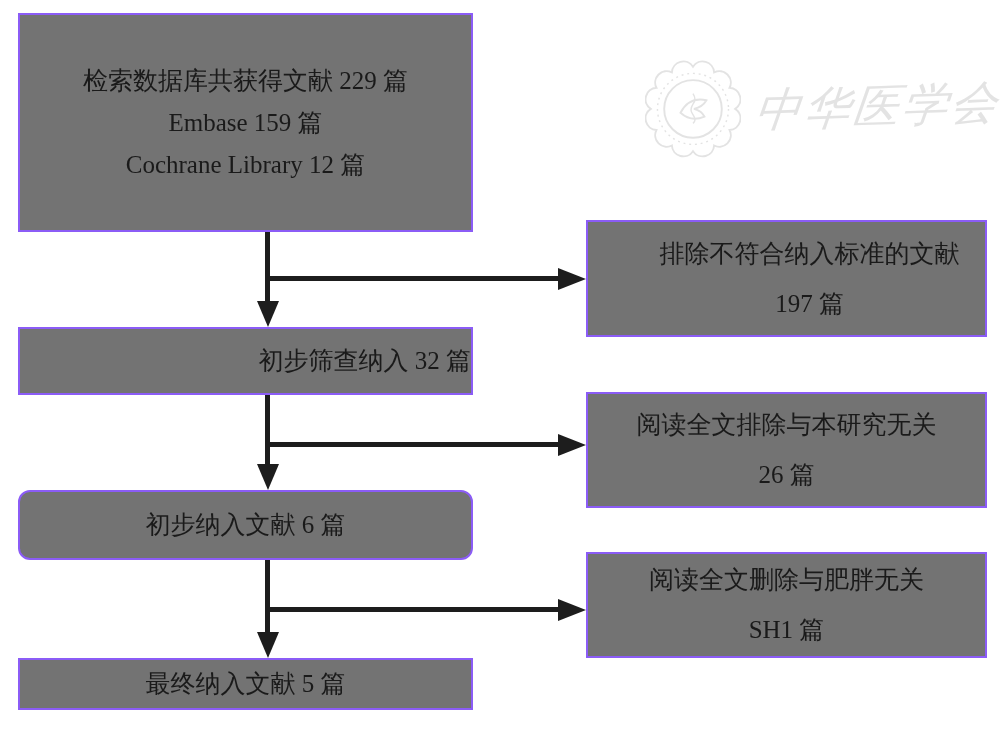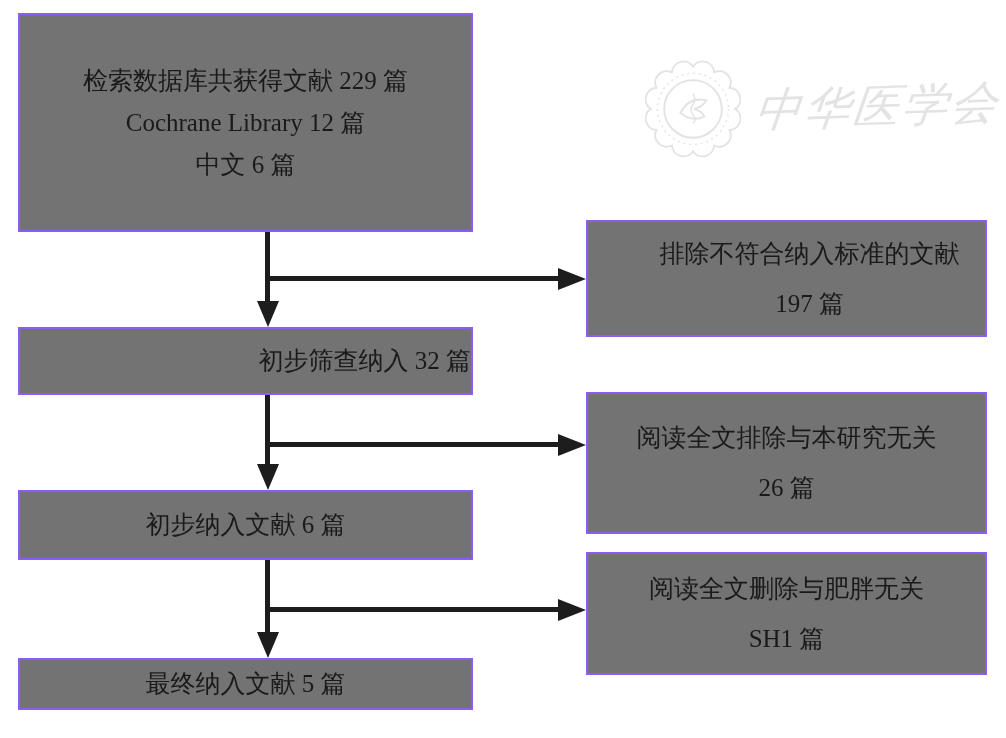--- a/index.html
+++ b/index.html
@@ -28,26 +28,26 @@
     align-items: center;
     text-align: center;
     box-sizing: border-box;
     font-size: 25px;
     line-height: 42px;
   }
   .box .line { white-space: nowrap; }
 
   #box-search  { left: 18px;  top: 13px;  width: 455px; height: 219px; }
   #box-screen  { left: 18px;  top: 327px; width: 455px; height: 68px; align-items: flex-end; }
-  #box-prelim  { left: 18px;  top: 490px; width: 455px; height: 70px; }
+  #box-prelim  { left: 18px;  top: 490px; width: 455px; height: 70px; border-radius: 12px; }
   #box-final   { left: 18px;  top: 658px; width: 455px; height: 52px; }
 
   #box-excl1   { left: 586px; top: 220px; width: 401px; height: 117px; line-height: 50px; padding-left: 46px; }
-  #box-excl2   { left: 586px; top: 392px; width: 401px; height: 142px; line-height: 50px; }
-  #box-excl3   { left: 586px; top: 552px; width: 401px; height: 123px; line-height: 50px; }
+  #box-excl2   { left: 586px; top: 392px; width: 401px; height: 116px; line-height: 50px; }
+  #box-excl3   { left: 586px; top: 552px; width: 401px; height: 106px; line-height: 50px; }
 
   
   .shaft-v {
     position: absolute;
     width: 5px;
     background: #1d1d1d;
   }
   .shaft-h {
     position: absolute;
     height: 5px;
@@ -120,22 +120,22 @@
         <circle cx="50" cy="54" r="37" stroke-dasharray="2 4" stroke-width="1.5"></circle>
         <path d="M37 58 q9 -17 27 -13 q-4 7 -13 9 q8 2 11 8 q-14 6 -25 -4 z"></path>
         <path d="M50 38 q4 6 0 11 q-4 6 0 11 q4 6 0 9" stroke-width="1.5"></path>
       </g>
     </svg>
     <div class="wm-text">中华医学会</div>
   </div>
 
   <div class="box" id="box-search">
     <div class="line">检索数据库共获得文献 229 篇</div>
+    <div class="line">Embase 159 篇</div>
     <div class="line">Cochrane Library 12 篇</div>
-    <div class="line">中文 6 篇</div>
   </div>
 
   <div class="box" id="box-screen">
     <div class="line">初步筛查纳入 32 篇</div>
   </div>
 
   <div class="box" id="box-prelim">
     <div class="line">初步纳入文献 6 篇</div>
   </div>
 

